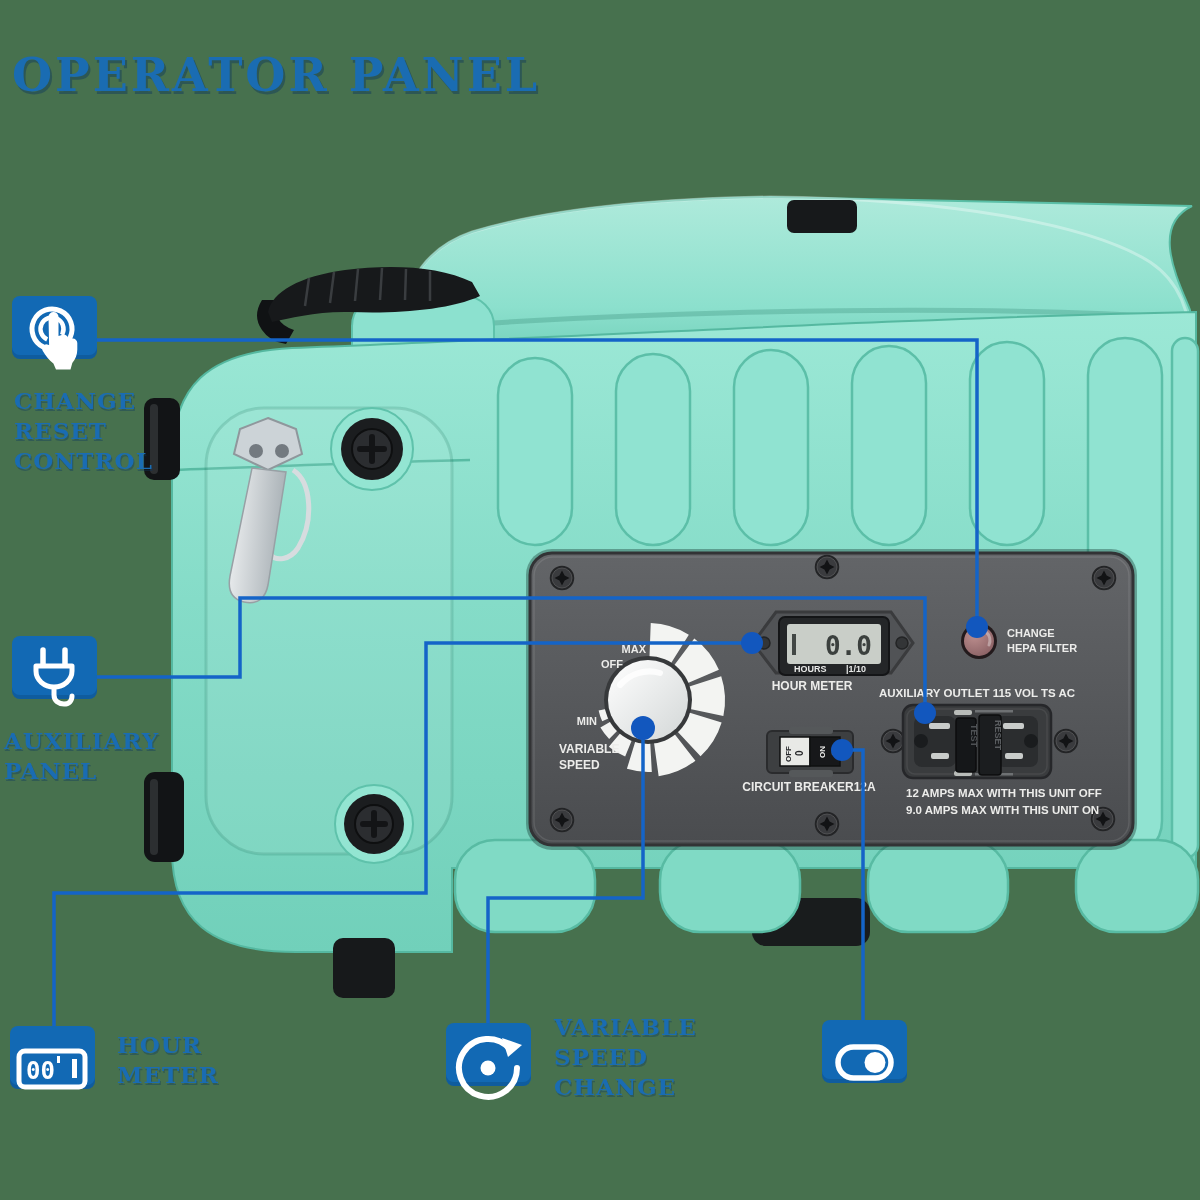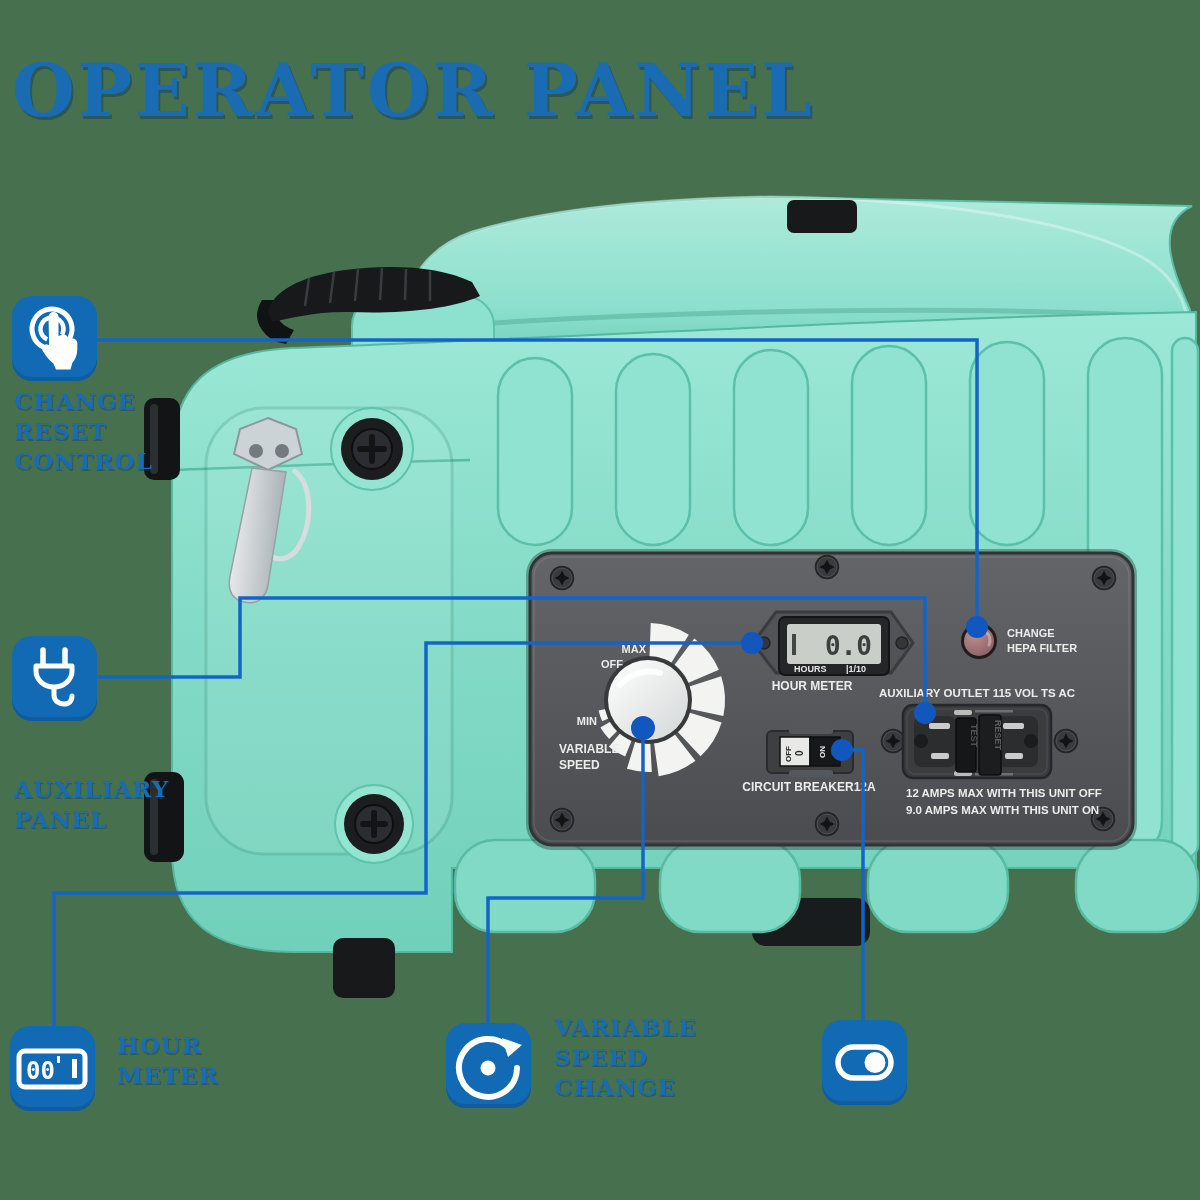--- a/index.html
+++ b/index.html
@@ -1,27 +1,27 @@
 <!DOCTYPE html>
 <html><head>
 <meta charset="utf-8">
 <style>
   html,body{margin:0;padding:0;background:#47714e;}
   .stage{position:relative;width:1200px;height:1200px;background:#47714e;overflow:hidden;
          font-family:"DejaVu Serif","Liberation Serif",serif;}
   .scene{position:absolute;left:0;top:0;width:1200px;height:1200px;}
-  .page-title{position:absolute;left:12px;top:48px;font-size:72px;font-weight:bold;color:#1a6cb2;
+  .page-title{position:absolute;left:12px;top:48px;font-size:46px;font-weight:bold;color:#1a6cb2;
               letter-spacing:3px;white-space:nowrap;text-shadow:2px 3px 0 rgba(14,56,94,.45);}
-  .tile{position:absolute;width:85px;height:85px;background:#1269b4;border-radius:20px;
+  .tile{position:absolute;width:85px;height:63px;background:#1269b4;border-radius:8px;
         box-shadow:inset 0 -4px 0 rgba(0,0,0,.12);}
   .tile svg{position:absolute;left:0;top:0;}
   .callout-label{position:absolute;color:#1a6cb2;font-weight:bold;font-size:23px;line-height:30px;
                  letter-spacing:1px;text-shadow:1px 2px 0 rgba(14,56,94,.38);white-space:nowrap;}
   .t-hepa{left:12px;top:296px;}      .l-hepa{left:14px;top:386px;}
-  .t-aux{left:12px;top:636px;}       .l-aux{left:14px;top:726px;margin-top:48px;}
+  .t-aux{left:12px;top:636px;}       .l-aux{left:4px;top:726px;}
   .t-hour{left:10px;top:1026px;}     .l-hour{left:117px;top:1030px;}
   .t-vs{left:446px;top:1023px;}      .l-vs{left:554px;top:1012px;}
   .t-brk{left:822px;top:1020px;}     .l-brk{left:928px;top:1010px;}
 </style>
 </head>
 <body>
 
 <div class="stage">
 
   <svg class="scene" viewBox="0 0 1200 1200">

